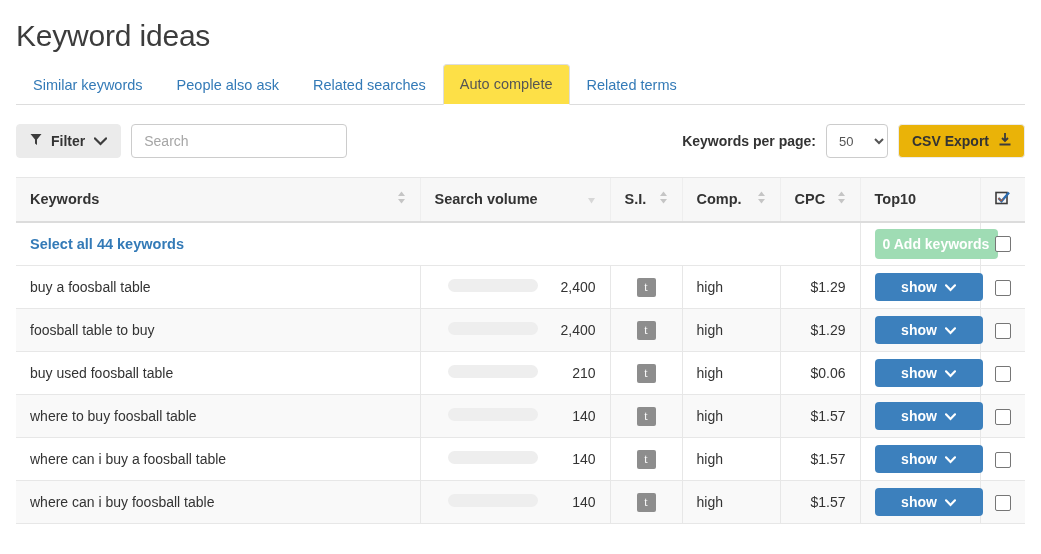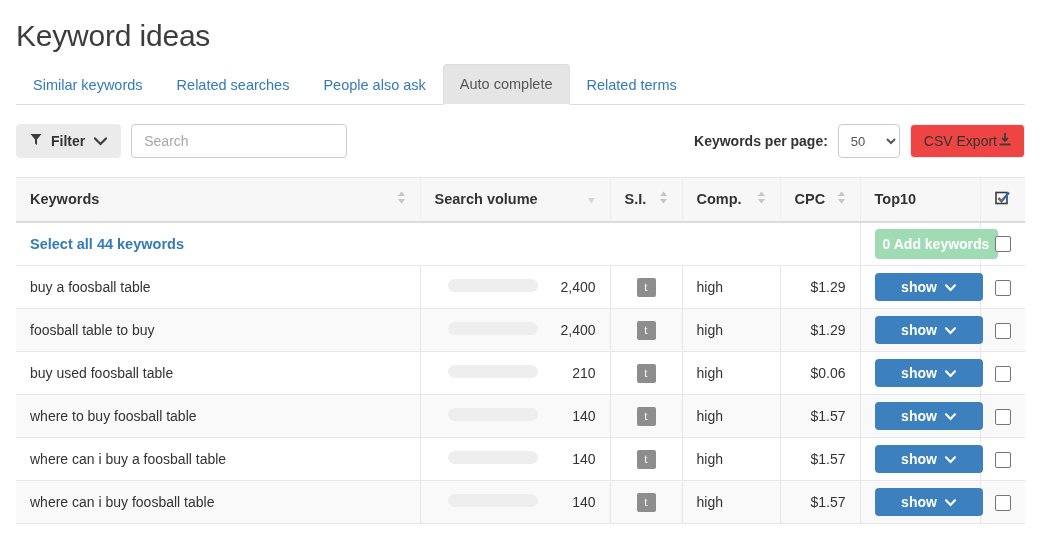--- a/index.html
+++ b/index.html
@@ -42,21 +42,21 @@
     cursor: pointer;
     border: 1px solid transparent;
     border-bottom: none;
     margin-bottom: -1px;
     border-radius: 4px 4px 0 0;
     background: transparent;
     white-space: nowrap;
   }
   .tab.active {
     color: #555555;
-    background: #e5e5e5;
+    background: #fde047;
     border-color: #dddddd #dddddd #ffffff;
     border-bottom: 1px solid #ffffff;
   }
 
   
   .toolbar {
     margin: 18px 16px 0 16px;
     height: 36px;
     display: flex;
     align-items: center;
@@ -111,30 +111,30 @@
     border-radius: 4px;
     background: #ffffff;
     font-size: 13px;
     color: #555555;
     padding-left: 8px;
     font-family: "Liberation Sans", sans-serif;
     cursor: pointer;
   }
   .csv-btn {
     margin-left: 10px;
-    background: #ef4444;
+    background: #eab308;
     border: 1px solid #ebebeb;
     border-radius: 4px;
     height: 34px;
     padding: 0 13px;
     display: flex;
     align-items: center;
-    gap: 2px;
-    font-size: 14px;
-    font-weight: normal;
+    gap: 10px;
+    font-size: 14px;
+    font-weight: bold;
     color: #333333;
     cursor: pointer;
     white-space: nowrap;
   }
 
   
   .table-wrap { margin: 18px 16px 0 16px; }
   table.kw {
     width: 1009px;
     border-collapse: collapse;
@@ -260,22 +260,22 @@
 </style>
 </head>
 <body>
 
 <div class="page">
 
   <h1 class="page-title">Keyword ideas</h1>
 
   <div class="tabs" id="tabbar">
       <div class="tab">Similar keywords</div>
+      <div class="tab">People also ask</div>
       <div class="tab">Related searches</div>
-      <div class="tab">People also ask</div>
       <div class="tab active">Auto complete</div>
       <div class="tab">Related terms</div>
     </div>
 
   <div class="toolbar">
     <div class="toolbar-left">
       <div class="filter-btn">
         <span class="funnel">
           <svg width="12" height="13" viewBox="0 0 12 13">
               <path d="M0.5 1h11L7 6.6V12L5 10.6V6.6z" fill="#3c3c3c"></path>

